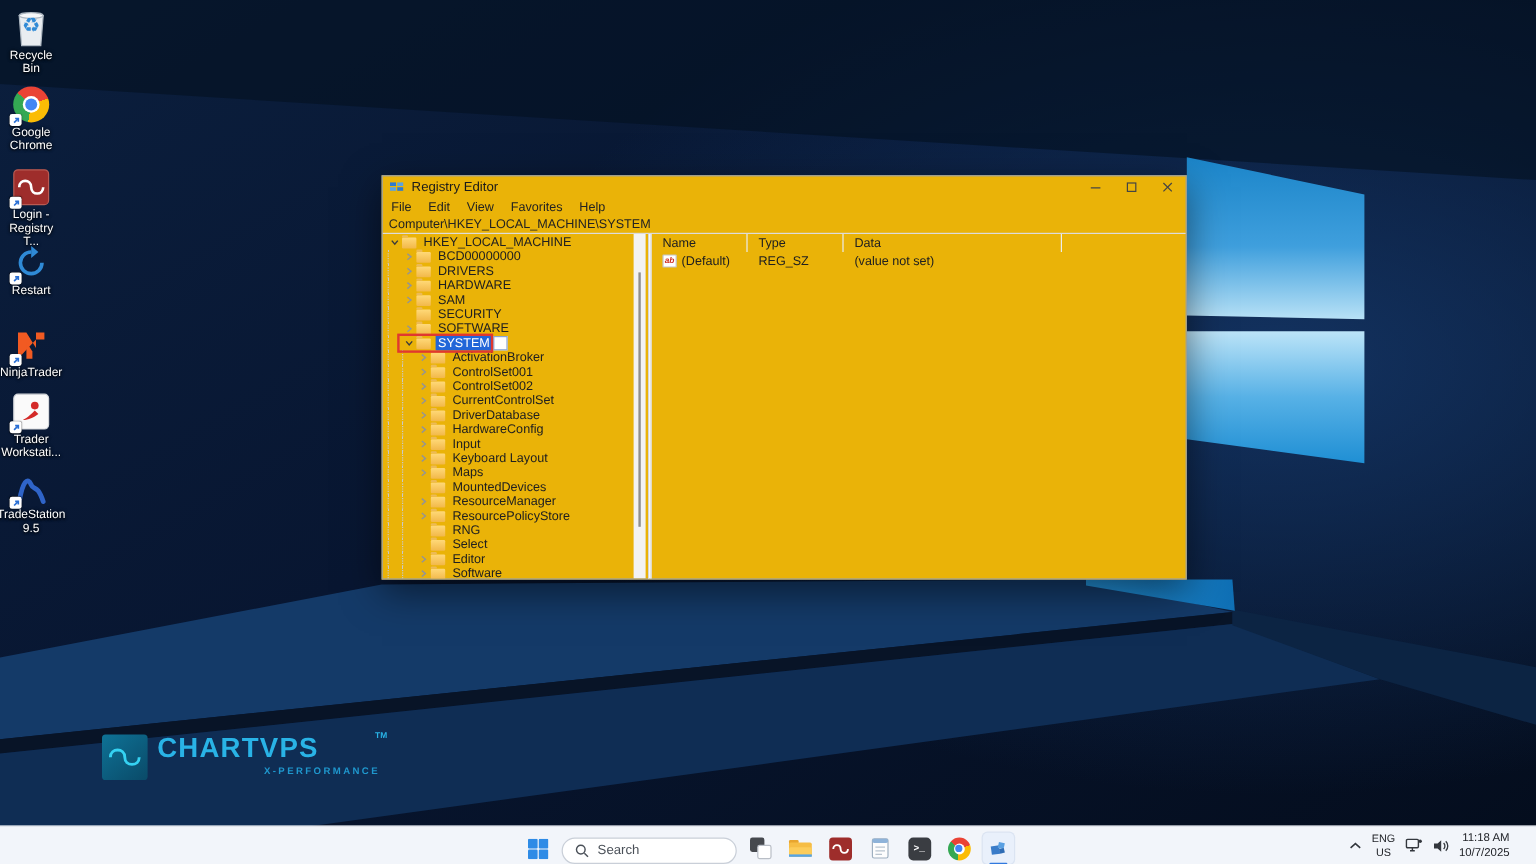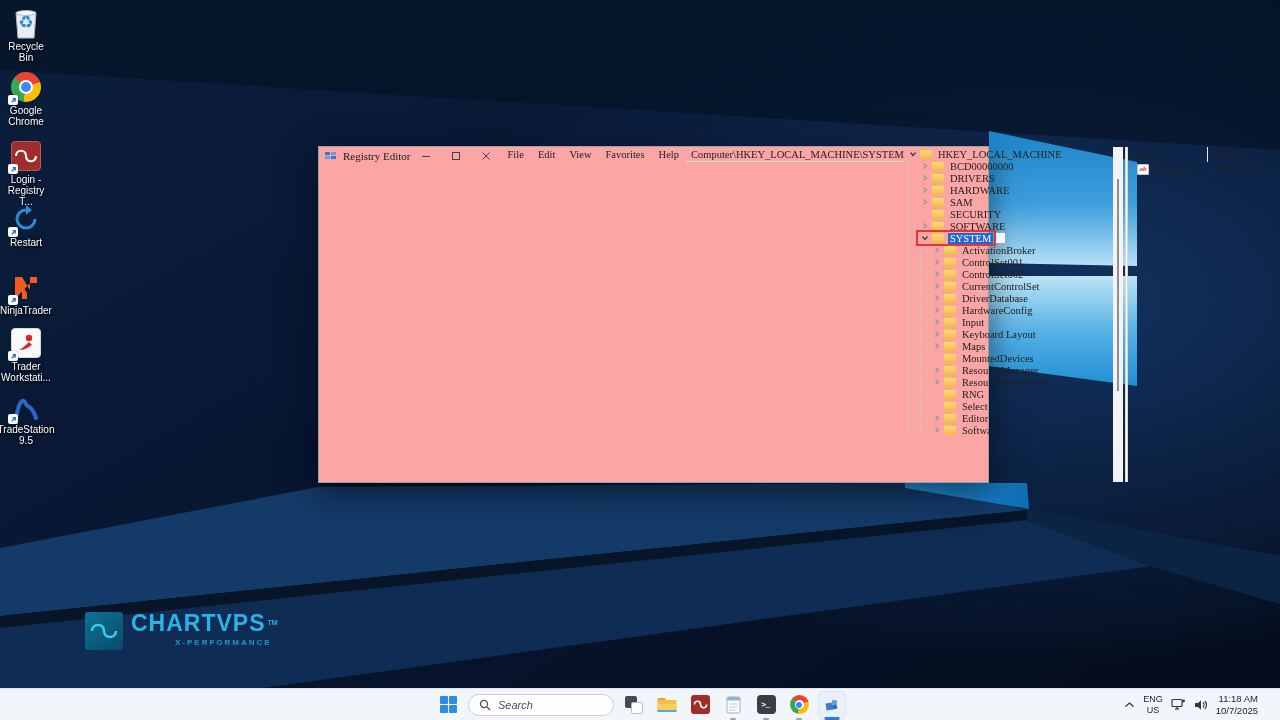--- a/index.html
+++ b/index.html
@@ -23,28 +23,28 @@
   .chrome-white{width:14px;height:14px;border-radius:50%;background:#fff;display:flex;align-items:center;justify-content:center;}
   .chrome-blue{width:10px;height:10px;border-radius:50%;background:#4285f4;}
   .recycle-glyph{position:absolute;top:6px;left:0;width:100%;text-align:center;font-size:17px;color:#2f8ad6;
     font-family:"DejaVu Sans",sans-serif;}
 
   
   .watermark{position:absolute;left:85px;top:612px;display:flex;align-items:flex-start;gap:8px;}
   .wm-sq{width:38px;height:38px;border-radius:3px;background:linear-gradient(140deg,#0e7296,#0a4a68);
     display:flex;align-items:center;justify-content:center;}
   .wm-text{display:flex;flex-direction:column;}
-  .wm-brandrow{display:flex;align-items:center;}
+  .wm-brandrow{display:flex;align-items:flex-start;gap:45px;}
   .wm-brand{font-size:23px;font-weight:800;letter-spacing:1px;color:#29b3e6;line-height:1;}
   .wm-tm{font-size:7px;font-weight:700;color:#29b3e6;margin-left:2px;margin-top:-2px;}
   .wm-tag{font-size:8px;font-weight:700;letter-spacing:2px;color:#1f97cd;text-align:right;margin-top:3px;padding-right:6px;}
 
   
-  .win{position:absolute;left:318px;top:146px;width:671px;height:337px;background:#fca5a5;
-    border:1px solid #9aa0a8;box-shadow:0 10px 30px rgba(0,0,0,.5);display:flex;flex-direction:row;font-family:Liberation Serif, serif;}
+  .win{position:absolute;left:318px;top:146px;width:671px;height:337px;background:#eab308;
+    border:1px solid #9aa0a8;box-shadow:0 10px 30px rgba(0,0,0,.5);display:flex;flex-direction:column;}
   .titlebar{height:18px;display:flex;align-items:center;padding-left:6px;font-size:11px;color:#1a1a1a;flex-shrink:0;}
   .tb-title{margin-left:6px;}
   .wc-group{margin-left:auto;display:flex;height:100%;}
   .wc{width:30px;height:100%;display:flex;align-items:center;justify-content:center;}
   .menubar{height:15px;display:flex;align-items:center;font-size:10.5px;color:#222;flex-shrink:0;}
   .menu-item{padding:0 7px;}
   .addressbar{height:15px;display:flex;align-items:center;padding-left:5px;font-size:10.5px;color:#222;
     border-bottom:1px solid #dcdcdc;flex-shrink:0;}
   .winbody{flex:1;display:flex;min-height:0;}
 
@@ -72,21 +72,21 @@
   .vrow{display:flex;align-items:center;height:15px;}
   .vc{padding-left:9px;display:flex;align-items:center;gap:4px;}
   .vc-name{width:80px;}.vc-type{width:80px;}
   .ab-icon{width:12px;height:11px;background:#fff;border:1px solid #c4c4c4;border-radius:1px;
     font-size:7px;font-weight:700;font-style:italic;color:#d03325;display:flex;align-items:center;justify-content:center;line-height:1;}
 
   
   .taskbar{position:absolute;left:0;right:0;bottom:0;height:32px;background:#f2f5fa;
     border-top:1px solid #dfe3ea;}
   .tb-center{position:absolute;left:50%;top:0;height:100%;transform:translateX(-50%);
-    display:flex;align-items:center;gap:7px;font-style:italic;}
+    display:flex;align-items:flex-end;gap:7px;}
   .tb-btn{position:relative;width:26px;height:26px;border-radius:4px;display:flex;align-items:center;justify-content:center;}
   .tb-btn.active{background:#e9f0fb;box-shadow:0 0 0 1px #dbe4f2;}
   .run-dot{position:absolute;bottom:-2px;left:50%;transform:translateX(-50%);width:6px;height:2px;border-radius:1px;background:#9aa3ad;}
   .run-dot.act{width:15px;height:3px;background:#3179de;}
   .searchpill{height:22px;width:146px;border-radius:12px;background:#fff;border:1px solid #c9cfd8;
     display:flex;align-items:center;gap:7px;padding-left:10px;font-size:11px;color:#4a5058;}
   .mini-tile{width:19px;height:19px;border-radius:3px;display:flex;align-items:center;justify-content:center;}
   .term-tile{width:19px;height:19px;border-radius:4px;background:#3a3d42;color:#fff;
     font-family:"Liberation Mono","DejaVu Sans Mono",monospace;font-size:8px;font-weight:700;
     display:flex;align-items:center;justify-content:center;}

